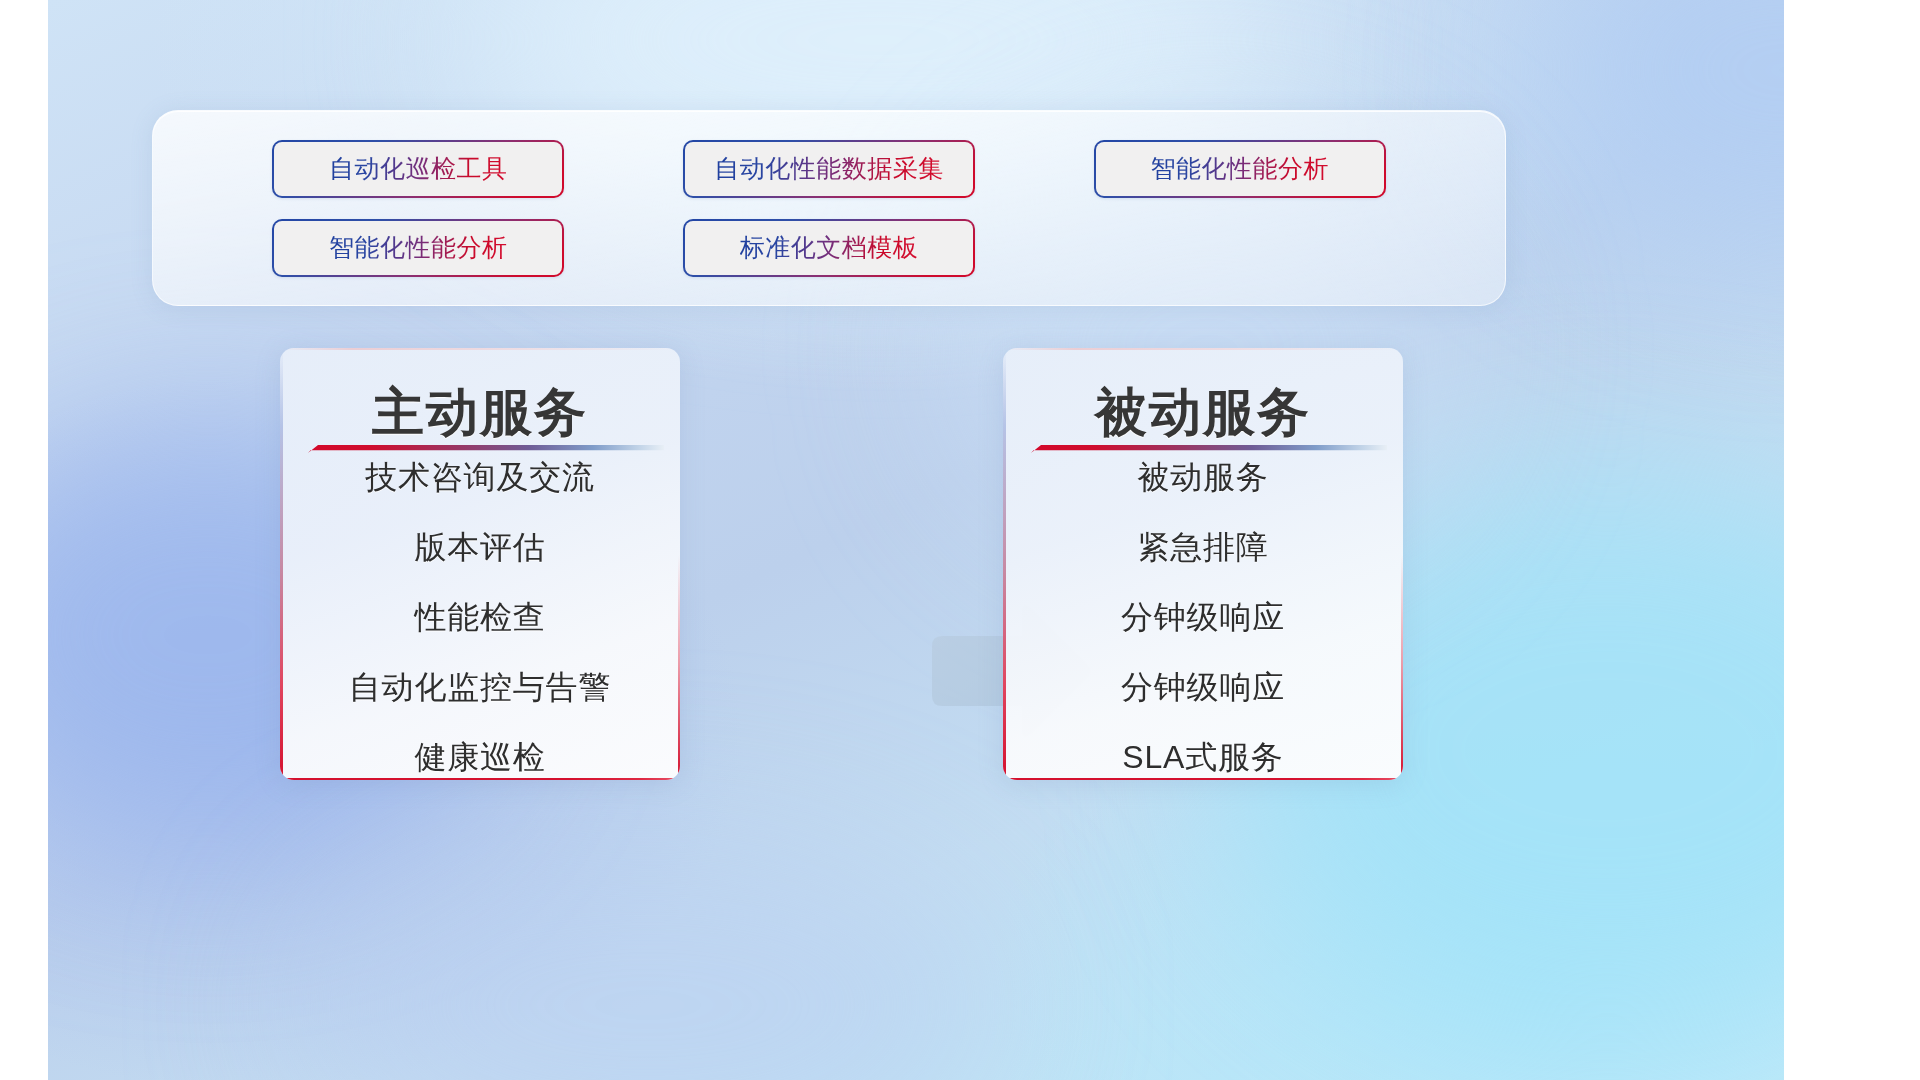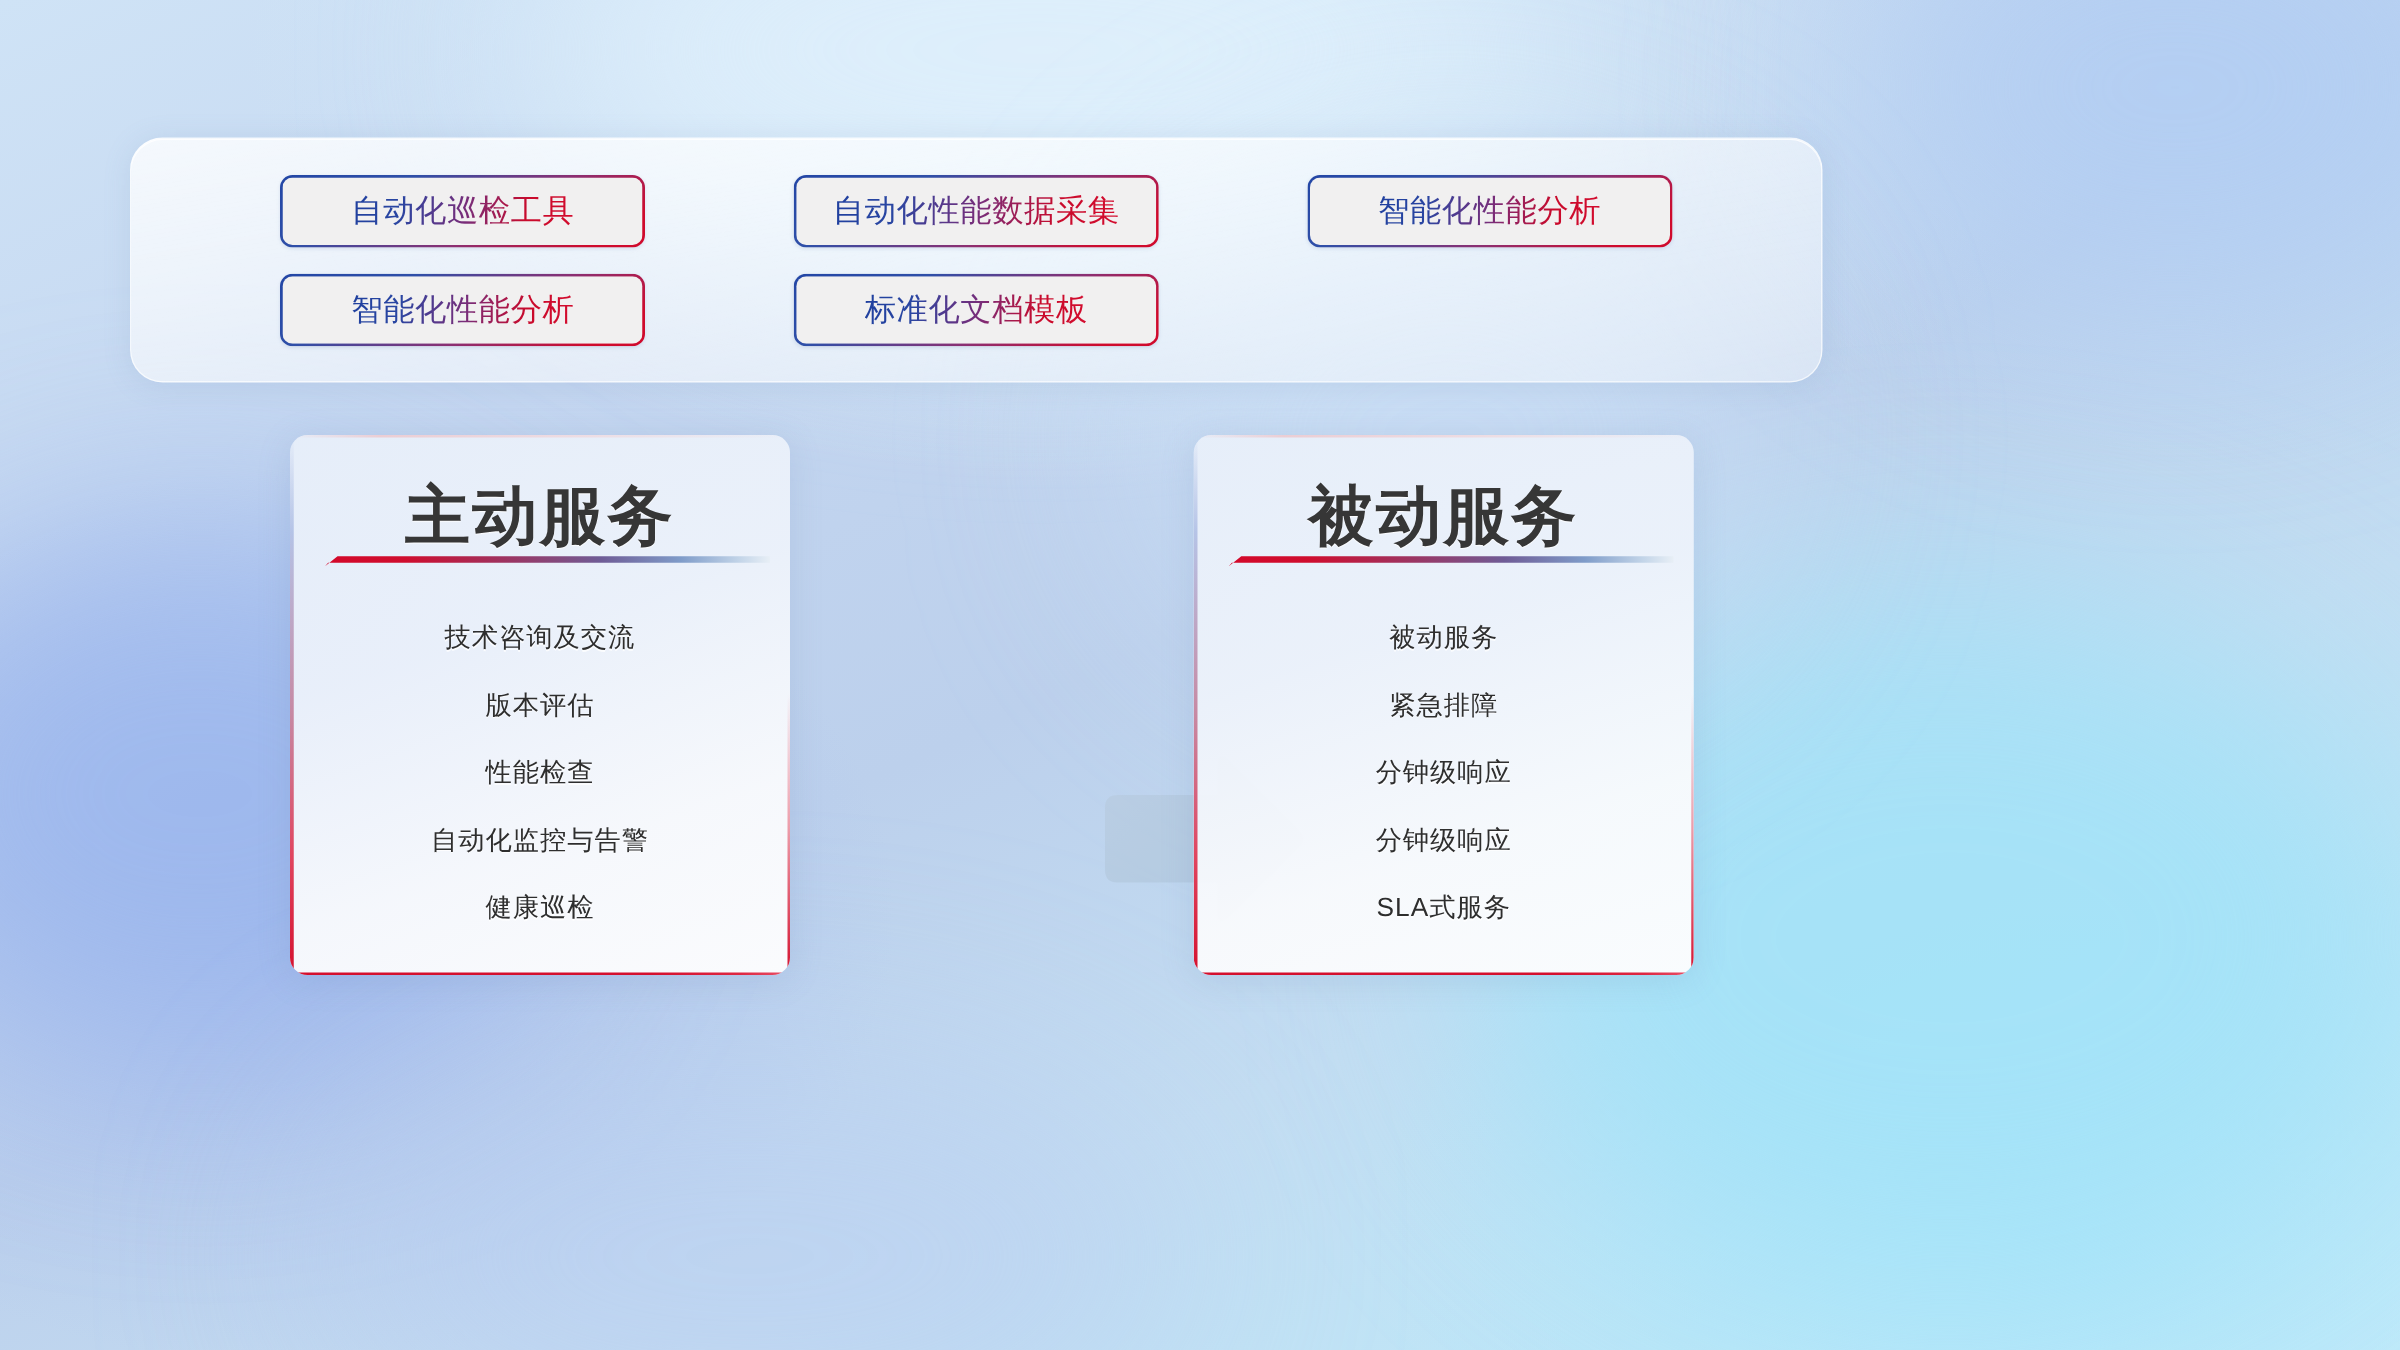--- a/index.html
+++ b/index.html
@@ -6,29 +6,30 @@
     margin: 0;
     padding: 0;
     width: 1920px;
     height: 1080px;
     overflow: hidden;
     font-family: "Liberation Sans", "DejaVu Sans", sans-serif;
   }
 
   #stage {
     position: relative;
-    width: 1920px;
+    width: 1736px;
     height: 1080px;
     overflow: hidden;
     background:
       radial-gradient(ellipse 900px 620px at 86% 92%, rgba(176,230,250,0.95) 0%, rgba(176,230,250,0.0) 62%),
       radial-gradient(ellipse 760px 560px at 12% 68%, rgba(168,190,238,0.75) 0%, rgba(168,190,238,0.0) 64%),
       radial-gradient(ellipse 1100px 500px at 50% 4%, rgba(214,236,250,0.95) 0%, rgba(214,236,250,0.0) 70%),
       radial-gradient(ellipse 700px 420px at 95% 8%, rgba(186,214,245,0.8) 0%, rgba(186,214,245,0.0) 70%),
       linear-gradient(155deg, #cfe3f6 0%, #c4d6f0 26%, #bcd0ec 48%, #c3ddf2 68%, #bfe6f7 86%, #c9ecf9 100%);
+    margin-left: 48px;
   }
 
   
   .blob {
     position: absolute;
     border-radius: 50%;
     filter: blur(85px);
     pointer-events: none;
   }
   .blob.b1 { left: -120px; top: 420px;  width: 560px; height: 430px; background: rgba(150,178,236,0.70); }
@@ -170,21 +171,21 @@
     top: 122px;
     width: 100%;
     height: 296px;
     display: flex;
     flex-direction: column;
     justify-content: center;
     align-items: center;
     gap: 26px;
   }
   .card-list-item {
-    font-size: 21px;
+    font-size: 32px;
     color: #2e2e2e;
     letter-spacing: 0.8px;
     white-space: nowrap;
     text-shadow: 0 1px 0 rgba(255,255,255,0.8);
   }
 
   
   #flow-arrow {
     position: absolute;
     left: 876px;

